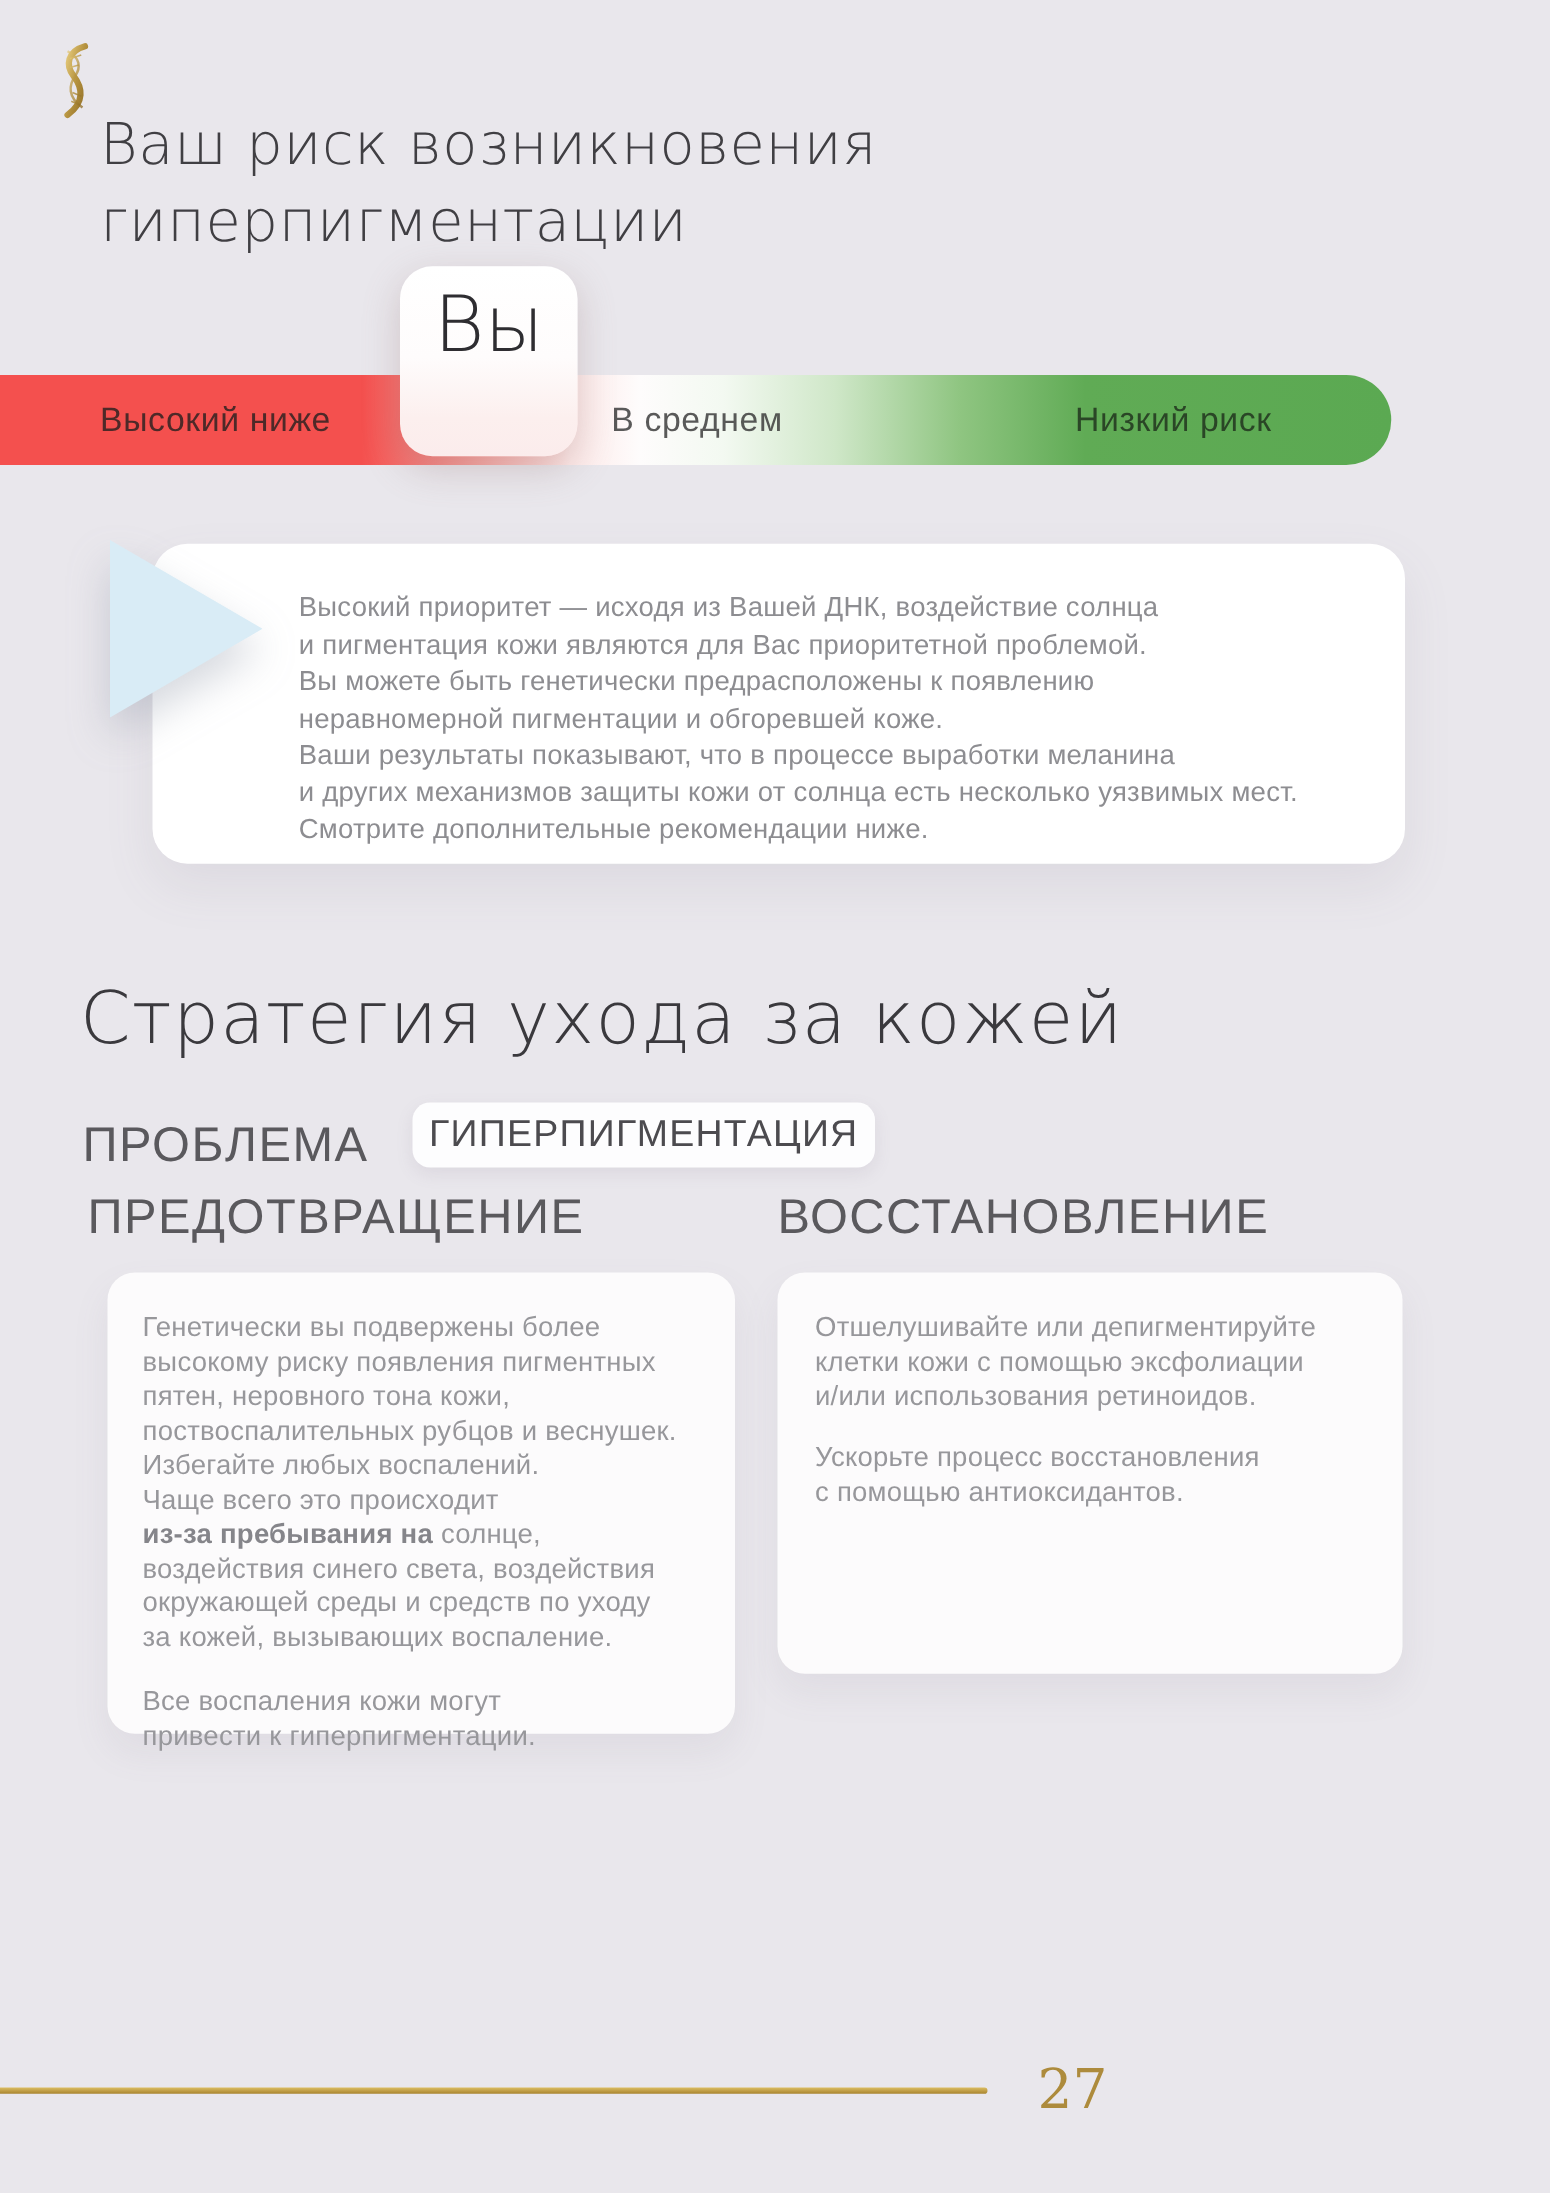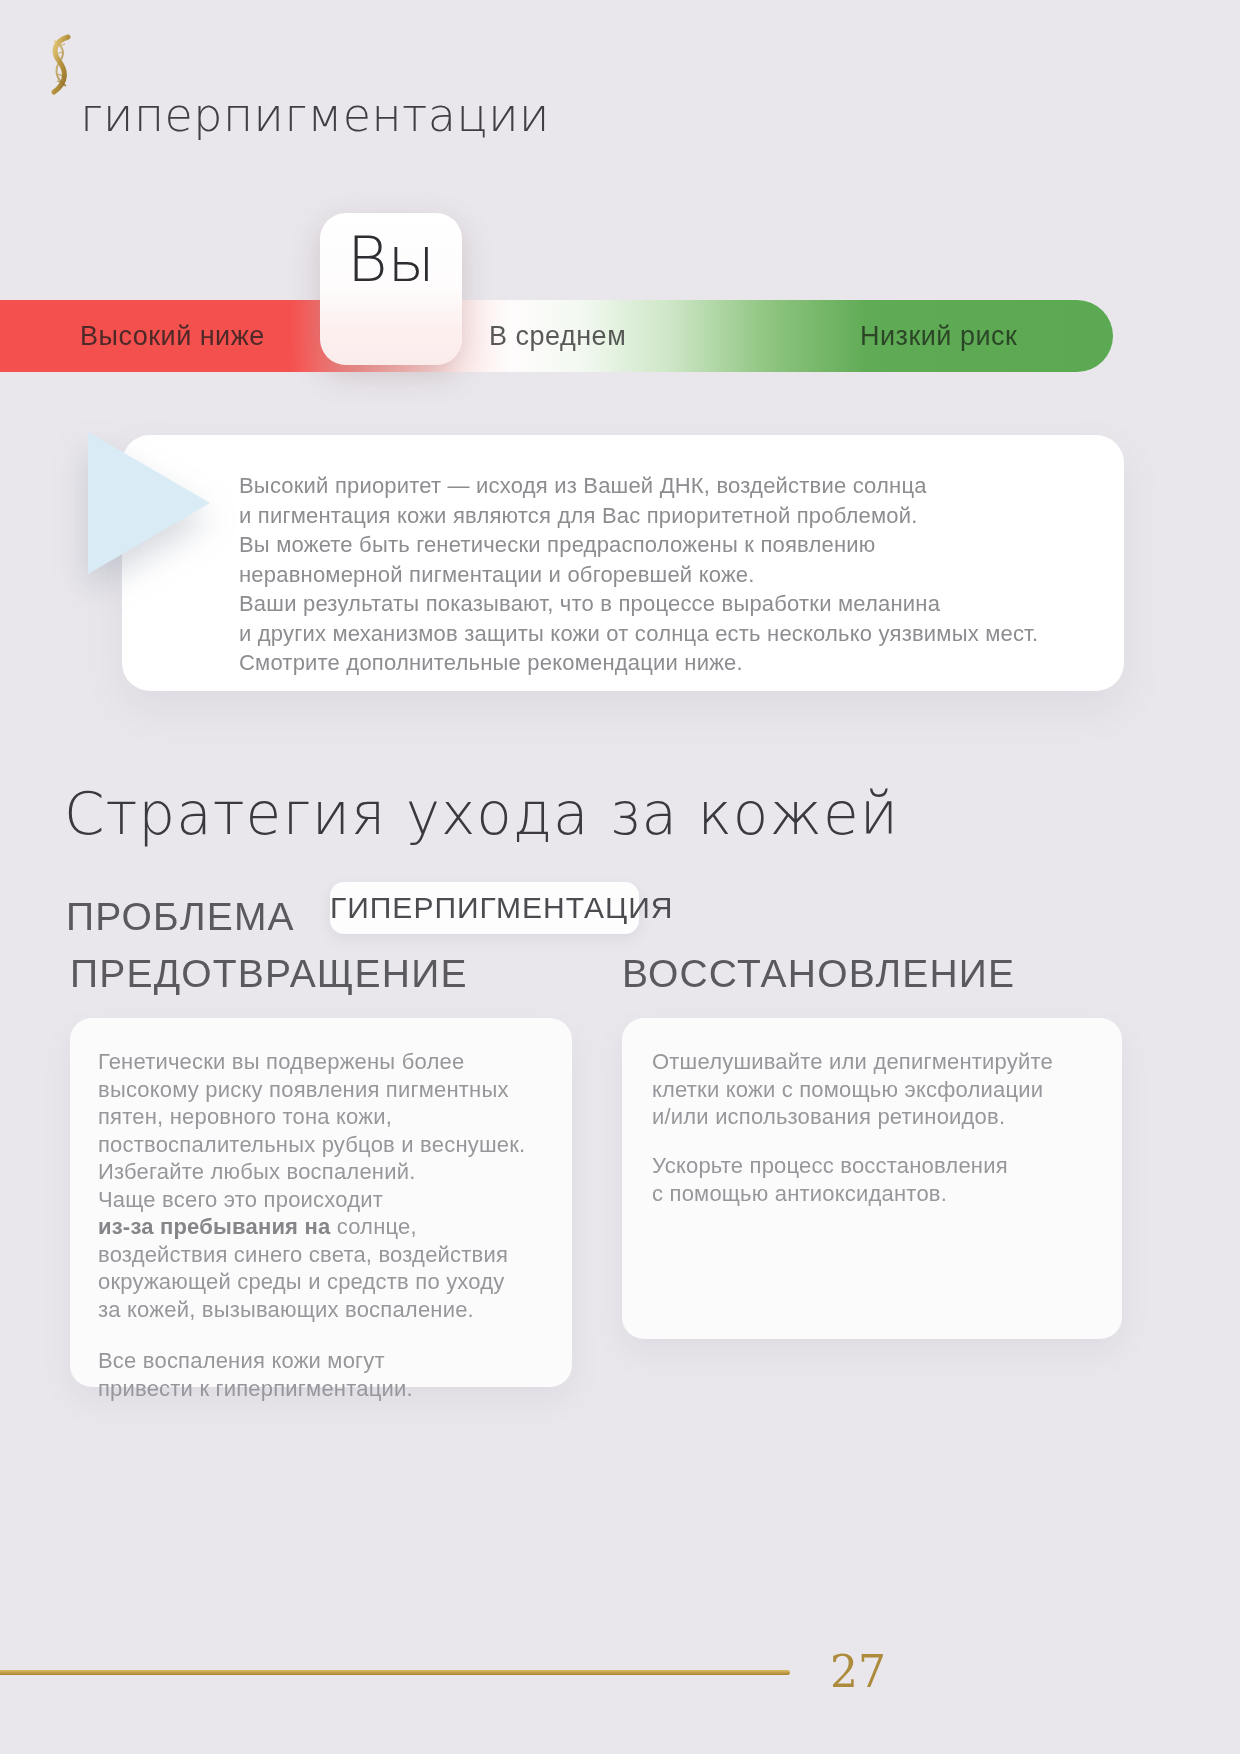--- a/index.html
+++ b/index.html
@@ -75,35 +75,35 @@
     left:64px; top:780px;
     font-size:58px; font-weight:200; color:#3a393d; letter-spacing:1px;
     font-family:"DejaVu Sans","Liberation Sans",sans-serif;
   }
   .problem-label, .col-heading {
     font-size:39px; font-weight:300; color:#5a595d; letter-spacing:1.2px;
     white-space:nowrap;
   }
   .problem-label { left:66px; top:895px; }
   .problem-pill {
-    left:330px; top:882px; width:309px; height:52px;
+    left:330px; top:882px; width:370px; height:52px;
     background:#fdfdfe; border-radius:14px;
     box-shadow:0 5px 14px rgba(120,110,130,.12);
     text-align:center; line-height:52px;
     font-size:30px; font-weight:300; color:#4c4b4f; letter-spacing:1px;
     white-space:nowrap;
   }
   .heading-prevention  { left:70px;  top:952px; }
   .heading-restoration { left:622px; top:952px; }
 
   .care-card {
     top:1018px; background:#fcfbfc; border-radius:22px;
     box-shadow:0 14px 30px rgba(120,110,130,.09);
   }
-  .card-prevention  { left:70px;  width:502px; height:369px; }
+  .card-prevention  { left:86px;  width:502px; height:369px; }
   .card-restoration { left:622px; width:500px; height:321px; }
   .care-card p {
     position:absolute; margin:0;
     font-size:22px; line-height:27.5px; color:#97979b;
     letter-spacing:.2px; white-space:pre-line;
   }
   .card-prevention p  { left:28px; width:450px; }
   .card-restoration p { left:30px; width:445px; }
   .prev-p1 { top:30px; }
   .prev-p2 { top:329px; }
@@ -135,20 +135,21 @@
         <stop offset="1" stop-color="#8f6d26"></stop>
       </linearGradient>
     </defs>
     <path d="M24 3 C10 7, 8 18, 15 27 C22 36, 24 48, 10 58" fill="none" stroke="url(#gold)" stroke-width="5" stroke-linecap="round"></path>
     <path d="M10 7 C20 12, 21 20, 16 27 C11 34, 10 44, 22 52" fill="none" stroke="url(#gold)" stroke-width="2" opacity="0.75"></path>
     <path d="M12 13 L21 10 M12 20 L19 18 M14 40 L21 43 M13 47 L20 50" stroke="url(#gold)" stroke-width="1.3" opacity="0.8"></path>
   </svg>
 </div>
 
 <div class="abs page-title">
+    <div>Ваш риск возникновения</div>
     <div>гиперпигментации</div>
   </div>
 
 <div class="abs you-marker">
     <span>Вы</span>
   </div>
 
 <div class="abs risk-bar">
   <span class="lbl lbl-high">Высокий ниже</span>
   <span class="lbl lbl-mid">В среднем</span>

